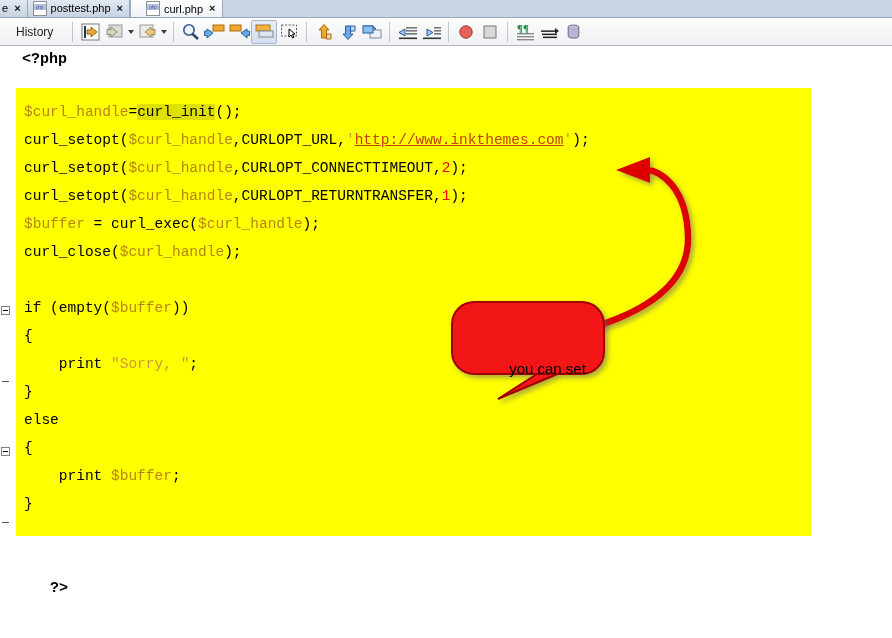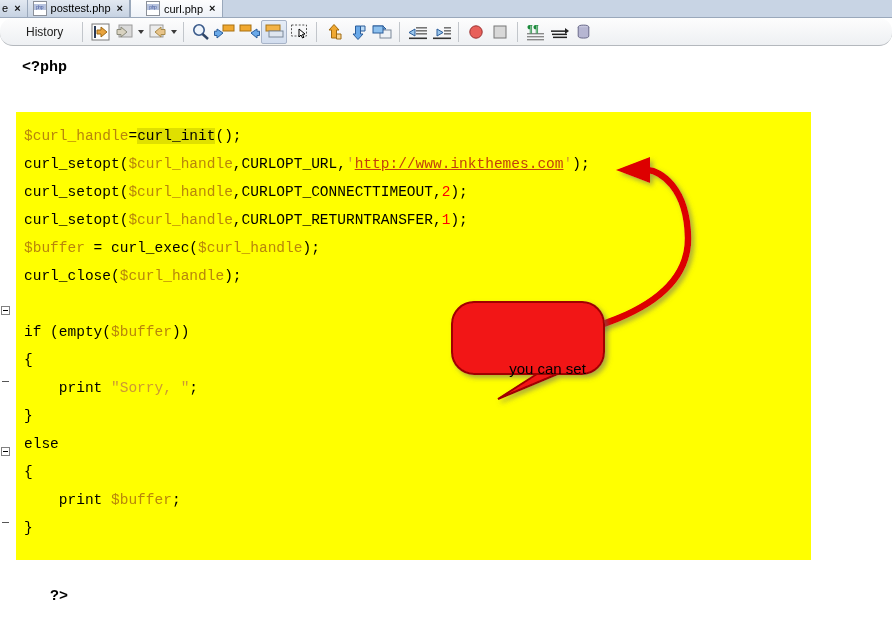--- a/index.html
+++ b/index.html
@@ -84,22 +84,21 @@
   
   .toolbar {
     position: absolute;
     left: 0; top: 18px;
     width: 892px; height: 28px;
     background: linear-gradient(#fdfdfd, #eef0f3);
     border-bottom: 1px solid #b4b8bd;
     display: flex;
     align-items: center;
     box-sizing: border-box;
-    padding-left: 20px;
-    border-radius: 13px;
+    padding-left: 10px;
   }
   .tb-text {
     font-size: 12px;
     color: #222;
     margin-right: 8px;
     padding: 0 6px;
   }
   .tb-sep {
     width: 1px; height: 20px;
     background: #c2c6cb;
@@ -167,39 +166,37 @@
     width: 7px; height: 1px;
     background: #555;
   }
 
   .php-open, .php-close {
     position: absolute;
     font-family: "Liberation Mono", monospace;
     font-size: 15px;
     font-weight: bold;
     color: #000;
-    margin-top: 8px;
   }
 
   
   .codeblock {
     position: absolute;
     left: 16px;
     top: 41px;
     width: 795px;
     height: 448px;
     background: #ffff00;
     font-family: "Liberation Mono", monospace;
     font-size: 14.5px;
     line-height: 28px;
     color: #000;
     white-space: pre;
     box-sizing: border-box;
     padding: 10px 0 0 8px;
-    margin-top: 24px;
   }
   .codeblock .ln { display: block; height: 28px; }
   .var { color: #b8860b; }
   .str { color: #cc9933; }
   .num { color: #ff0000; }
   .hl { background: #e0e000; }
   .url {
     color: #c2410c;
     text-decoration: underline;
   }

